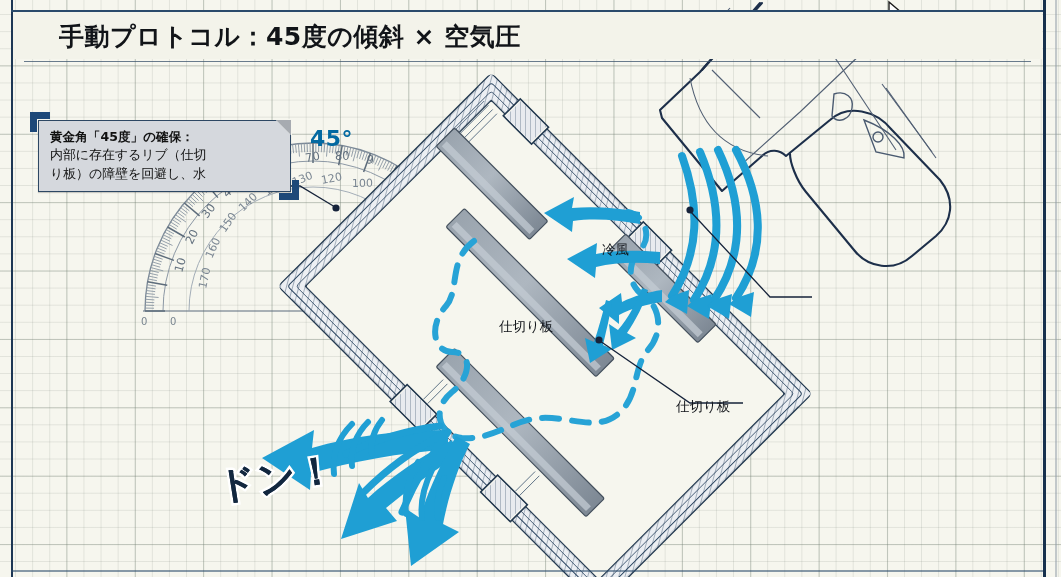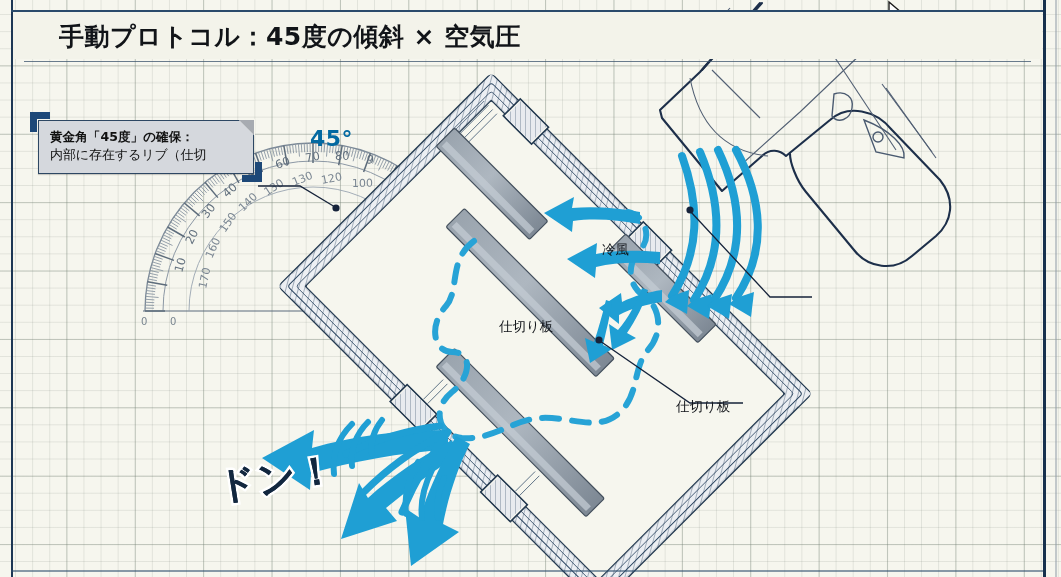--- a/index.html
+++ b/index.html
@@ -496,23 +496,24 @@
   <div class="title">手動プロトコル：45度の傾斜 × 空気圧</div>
   <div class="title-rule"></div>
 
   <div class="deg45">45°</div>
   <div class="lbl" style="left:586px;top:241px;margin-left:16px;">冷風</div>
   <div class="lbl" style="left:499px;top:318px;">仕切り板</div>
   <div class="lbl" style="left:676px;top:398px;">仕切り板</div>
   <div class="don">ドン！</div>
   <div class="don-fg">ドン！</div>
 
-  <div class="callout" style="left:38px;top:120px;width:216px;">
+  <div class="callout" style="left:38px;top:120px;width:253px;">
     <div class="cut-corner-bg"></div>
     <div class="cut-corner"></div>
     <div class="brk brk-tl"></div>
     <div class="brk brk-br"></div>
     <div class="c-title">黄金角「45度」の確保：</div>
     <div class="c-body">内部に存在するリブ（仕切</div>
+    <div class="c-body">り板）の障壁を回避し、水</div>
   </div>
 
 
 </div>
 
 </body></html>

